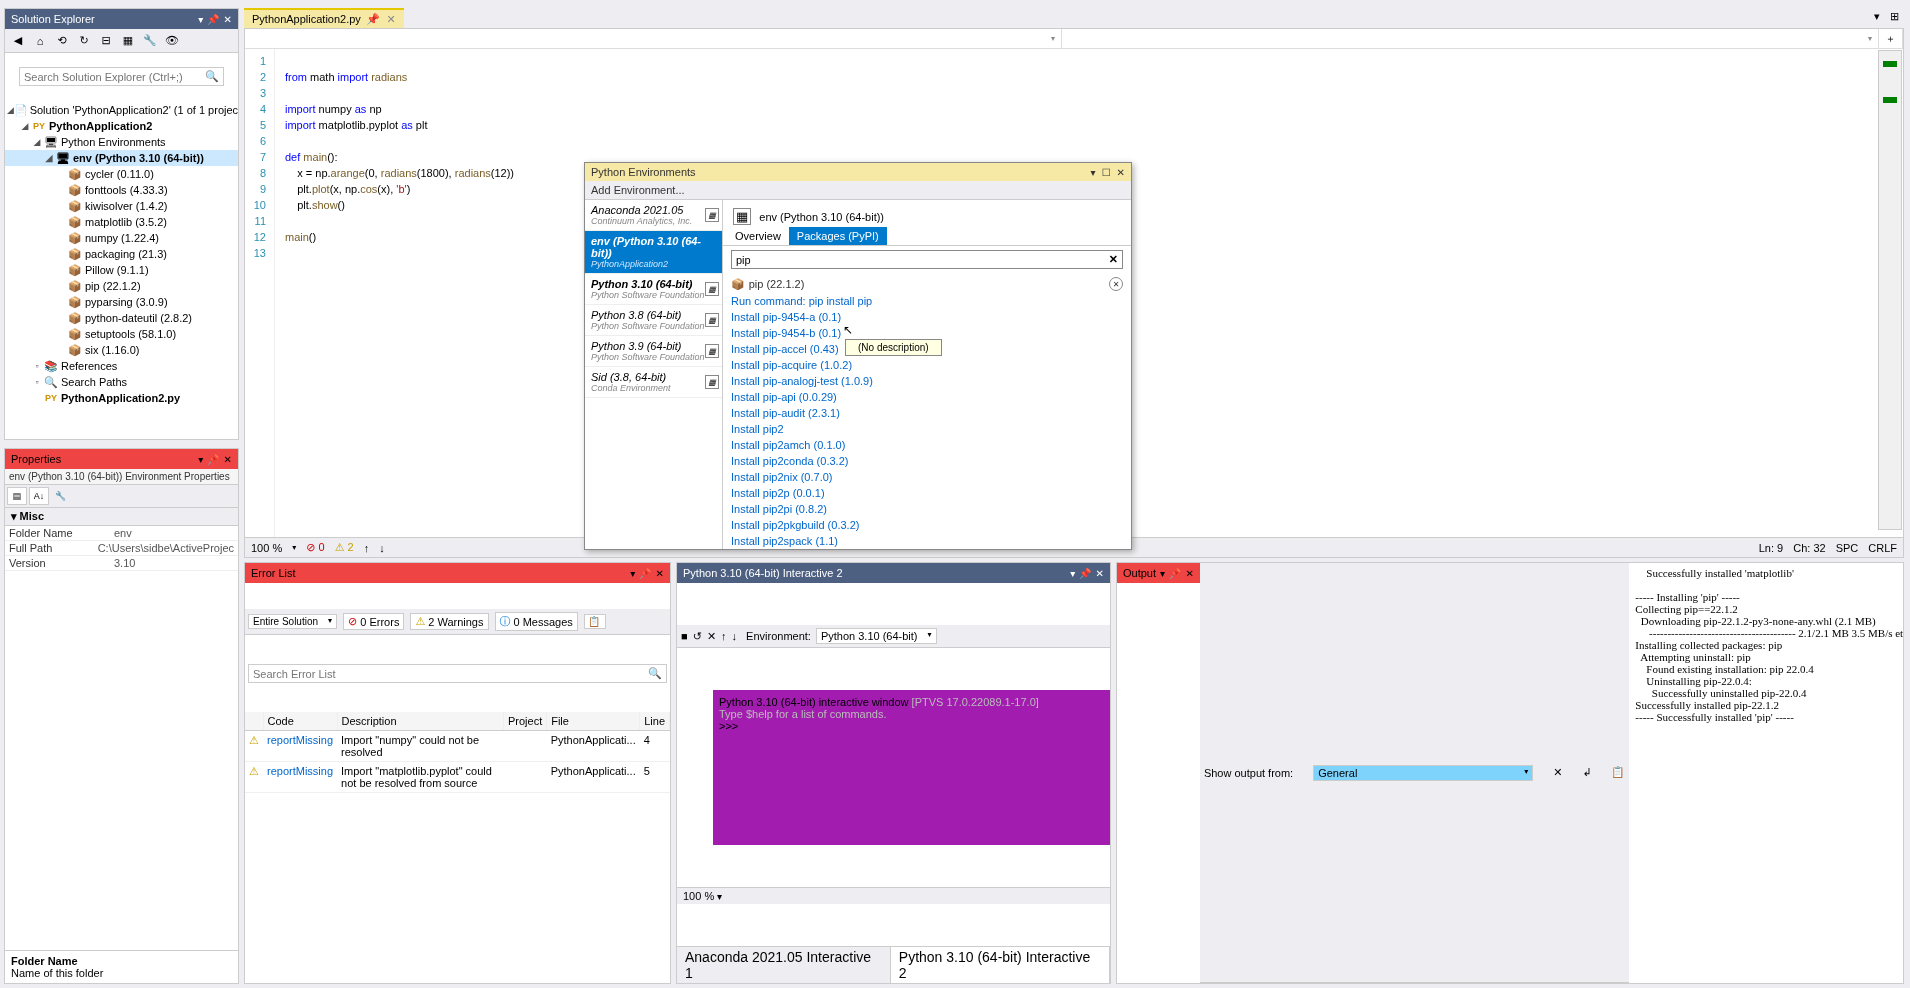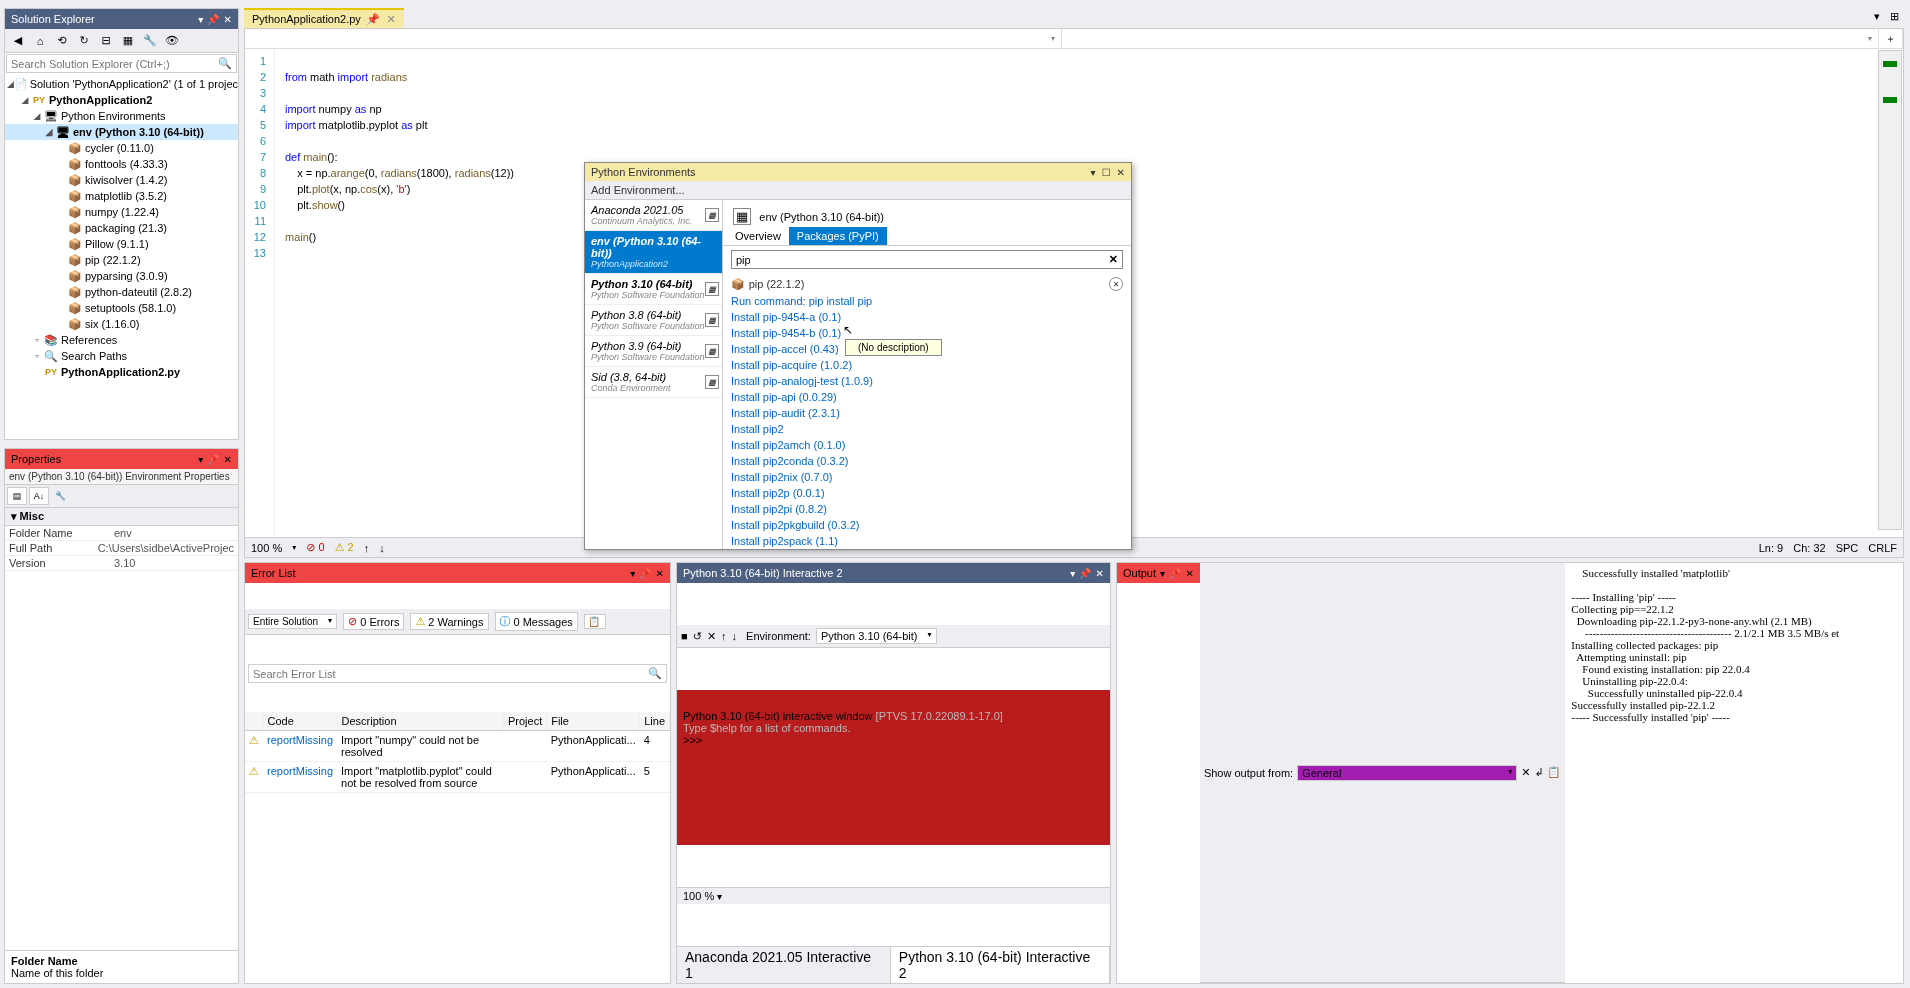--- a/index.html
+++ b/index.html
@@ -7,21 +7,21 @@
 
 .pane-title { background: #4d6082; color: #fff; padding: 2px 6px; display: flex; align-items: center; height: 20px; }
 .pane-title.light { background: #ef4444; color: #000; }
 .pane-title .spacer { flex: 1; }
 .pane-title .icon { margin-left: 4px; cursor: pointer; font-size: 10px; }
 .toolbar { background: #eeeef2; padding: 3px 4px; display: flex; gap: 4px; border-bottom: 1px solid #ccc; align-items: center; height: 24px; }
 .toolbar .tbtn { width: 18px; height: 18px; display: inline-flex; align-items: center; justify-content: center; }
 
 
 #solution-explorer { position: absolute; left: 4px; top: 8px; width: 235px; height: 432px; border: 1px solid #ccc; background: #fff; display: flex; flex-direction: column; }
-.search-box { border: 1px solid #ccc; margin: 1px; padding: 2px 4px; display: flex; align-items: center; color: #888; }
+.search-box { border: 1px solid #ccc; margin: 14px; padding: 2px 4px; display: flex; align-items: center; color: #888; }
 .search-box input { border: none; flex: 1; outline: none; font-size: 11px; }
 .tree { flex: 1; overflow: auto; padding: 2px 0; }
 .tree-item { display: flex; align-items: center; padding: 1px 2px; white-space: nowrap; }
 .tree-item.sel { background: #cce8ff; font-weight: bold; }
 .tree-item .twisty { width: 12px; text-align: center; font-size: 9px; color: #555; }
 .tree-item .iconbox { width: 16px; height: 14px; display: inline-flex; align-items: center; justify-content: center; margin-right: 2px; }
 .pkg-icon { color: #b8860b; }
 .py-icon { color: #d09000; font-weight: bold; font-size: 9px; }
 
 
@@ -95,28 +95,28 @@
 .err-toolbar .combo::after { content: "▾"; position: absolute; right: 4px; font-size: 8px; }
 .err-filter { display: flex; align-items: center; gap: 3px; font-size: 10px; border: 1px solid #ccc; padding: 1px 4px; background: #fff; }
 .err-table { flex: 1; overflow: auto; }
 .err-table table { width: 100%; border-collapse: collapse; font-size: 10px; }
 .err-table th { text-align: left; padding: 3px 4px; border-bottom: 1px solid #ccc; border-right: 1px solid #eee; background: #f5f5f5; font-weight: normal; }
 .err-table td { padding: 3px 4px; border-bottom: 1px solid #f0f0f0; vertical-align: top; }
 .warn-icon { color: #c8a000; font-size: 11px; }
 
 #interactive { position: absolute; left: 676px; top: 562px; width: 435px; bottom: 4px; border: 1px solid #ccc; background: #fff; display: flex; flex-direction: column; gap: 42px; }
 .int-toolbar { display: flex; padding: 3px 4px; gap: 5px; align-items: center; background: #eeeef2; border-bottom: 1px solid #ccc; font-size: 10px; }
-.int-body { flex: 1; background: #b91c1c; padding: 20px 6px; font-family: Consolas, monospace; font-size: 11px; overflow: auto; }
+.int-body { flex: 1; background: #a21caf; padding: 6px 6px; font-family: Consolas, monospace; font-size: 11px; overflow: auto; margin-left: 36px; }
 .int-body .faded { color: #bbb; }
 .int-bottom-tabs { display: flex; background: #eeeef2; border-top: 1px solid #ccc; }
 .int-bottom-tabs .btab { padding: 2px 8px; font-size: 14px; border-right: 1px solid #ccc; }
 .int-bottom-tabs .btab.active { background: #fff; }
 
 #output { position: absolute; left: 1116px; top: 562px; right: 6px; bottom: 4px; border: 1px solid #ccc; background: #fff; display: flex; }
-.out-toolbar { display: flex; padding: 3px 4px; gap: 4px; align-items: center; background: #eeeef2; border-bottom: 1px solid #ccc; font-size: 10px; }
+.out-toolbar { display: flex; padding: 3px 4px; gap: 20px; align-items: center; background: #eeeef2; border-bottom: 1px solid #ccc; font-size: 10px; }
 .out-body { flex: 1; background: #fff; padding: 4px 6px; font-family: Liberation Serif, serif; font-size: 11px; overflow: auto; white-space: pre; }
 
 
 .scroll-icons { position: absolute; right: 6px; top: 10px; display: flex; gap: 2px; }
 .scroll-icons div { width: 14px; height: 14px; }
 </style>
 </head>
 <body>
 
 <div id="solution-explorer">
@@ -510,21 +510,21 @@
 <div id="output">
   <div class="pane-title light">
     <span>Output</span>
     <span class="spacer"></span>
     <span class="icon">▾</span>
     <span class="icon">📌</span>
     <span class="icon">✕</span>
   </div>
   <div class="out-toolbar">
     <span>Show output from:</span>
-    <div style="border:1px solid #ccc;padding:1px 18px 1px 4px;position:relative;background:#a21caf;min-width:220px">
+    <div style="border:1px solid #ccc;padding:1px 18px 1px 4px;position:relative;background:#7dd3fc;min-width:220px">
       <span>General</span>
       <span style="position:absolute;right:4px;font-size:8px">▾</span>
     </div>
     <span>✕</span>
     <span>↲</span>
     <span>📋</span>
   </div>
   <div class="out-body">    Successfully installed 'matplotlib'
 
 ----- Installing 'pip' -----

